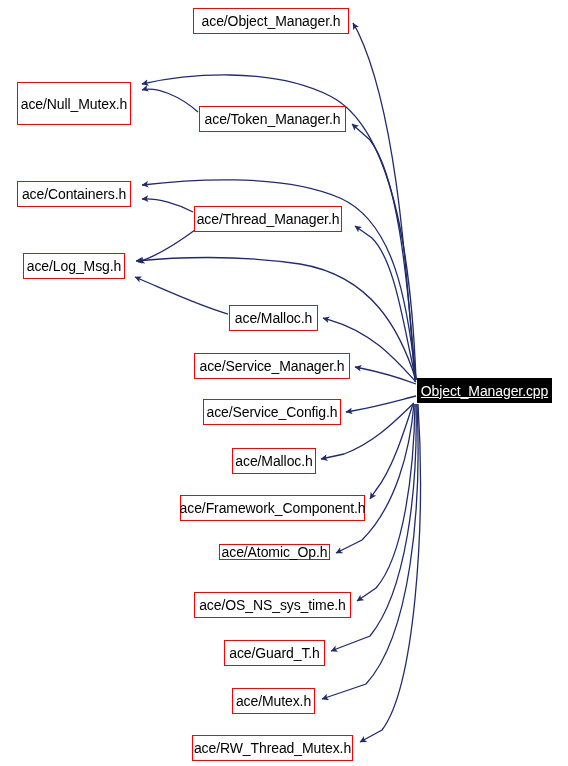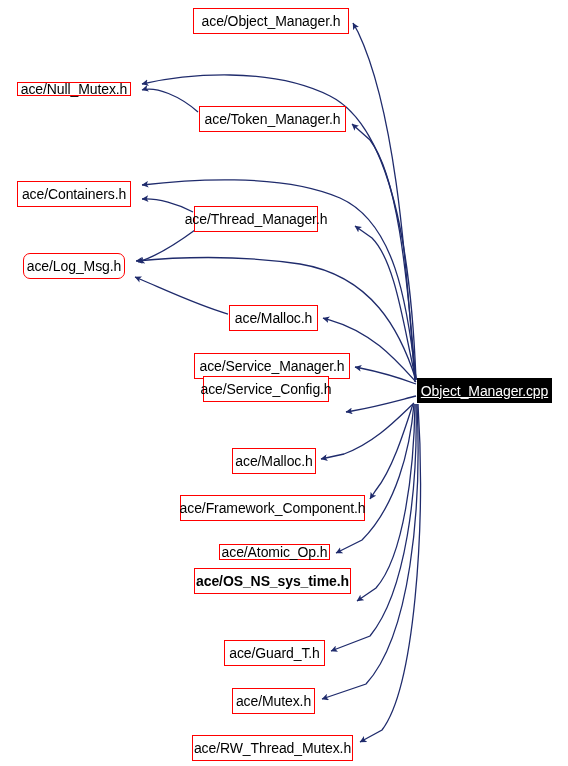--- a/index.html
+++ b/index.html
@@ -104,65 +104,65 @@
       <path d="M 195,230 C 176,244 158,256 138,262"></path>
 
       <path d="M 228,314 C 200,306 170,292 142,280 L 135,277"></path>
     </g>
   </svg>
 
   <div class="node" style="left:193px; top:8px; width:156px; height:26px;">
     <span class="label">ace/Object_Manager.h</span>
   </div>
 
-  <div class="node" style="left:17px; top:82px; width:114px; height:14px;">
+  <div class="node" style="left:17px; top:82px; width:114px; height:43px;">
     <span class="label">ace/Null_Mutex.h</span>
   </div>
 
   <div class="node" style="left:199px; top:106px; width:147px; height:26px;">
     <span class="label">ace/Token_Manager.h</span>
   </div>
 
   <div class="node" style="left:17px; top:181px; width:114px; height:26px;">
     <span class="label">ace/Containers.h</span>
   </div>
 
-  <div class="node" style="left:194px; top:206px; width:124px; height:26px;">
+  <div class="node" style="left:194px; top:206px; width:148px; height:26px;">
     <span class="label">ace/Thread_Manager.h</span>
   </div>
 
-  <div class="node" style="left:23px; top:253px; width:102px; height:26px;border-radius:7px;">
+  <div class="node" style="left:23px; top:253px; width:102px; height:26px;">
     <span class="label">ace/Log_Msg.h</span>
   </div>
 
   <div class="node" style="left:229px; top:305px; width:89px; height:26px;">
     <span class="label">ace/Malloc.h</span>
   </div>
 
   <div class="node" style="left:194px; top:353px; width:156px; height:26px;">
     <span class="label">ace/Service_Manager.h</span>
   </div>
 
-  <div class="node" style="left:203px; top:376px; width:126px; height:26px;">
+  <div class="node" style="left:203px; top:399px; width:138px; height:26px;">
     <span class="label">ace/Service_Config.h</span>
   </div>
 
   <div class="node" style="left:232px; top:448px; width:84px; height:26px;">
     <span class="label">ace/Malloc.h</span>
   </div>
 
   <div class="node" style="left:180px; top:495px; width:185px; height:26px;">
     <span class="label">ace/Framework_Component.h</span>
   </div>
 
   <div class="node" style="left:219px; top:544px; width:111px; height:16px;">
     <span class="label">ace/Atomic_Op.h</span>
   </div>
 
-  <div class="node" style="left:194px; top:568px; width:157px; height:26px;font-weight:bold;">
+  <div class="node" style="left:194px; top:592px; width:157px; height:26px;">
     <span class="label">ace/OS_NS_sys_time.h</span>
   </div>
 
   <div class="node" style="left:224px; top:640px; width:101px; height:26px;">
     <span class="label">ace/Guard_T.h</span>
   </div>
 
   <div class="node" style="left:232px; top:688px; width:83px; height:26px;">
     <span class="label">ace/Mutex.h</span>
   </div>

